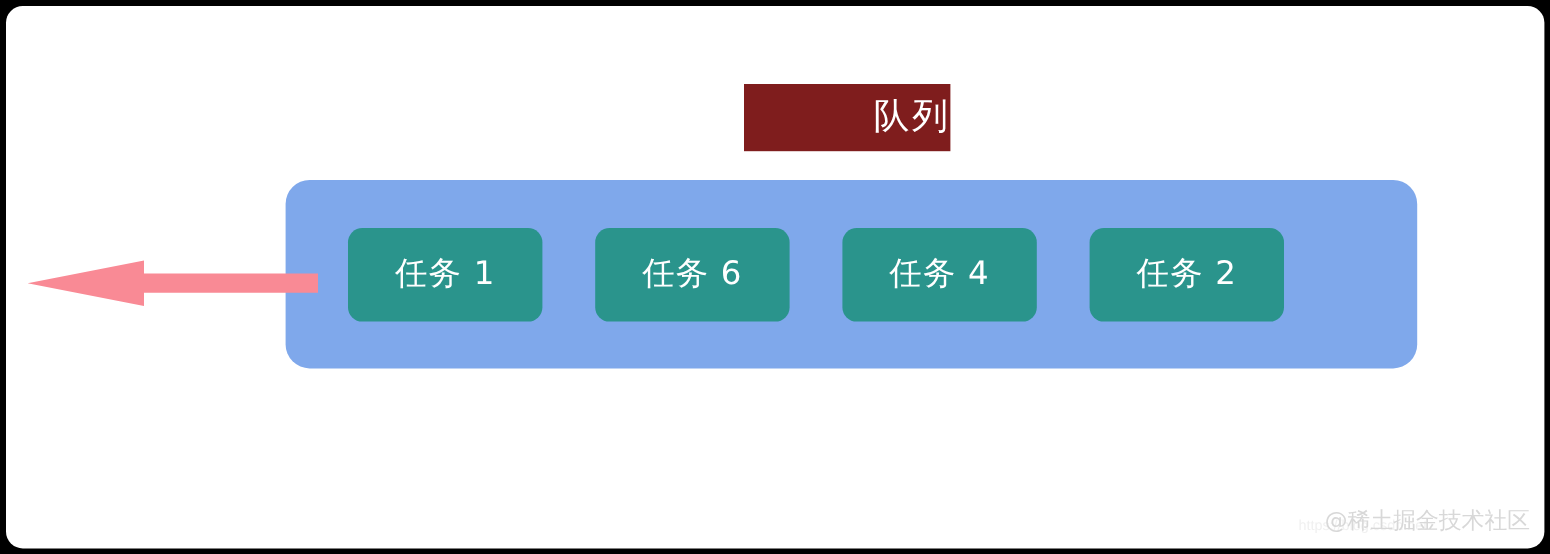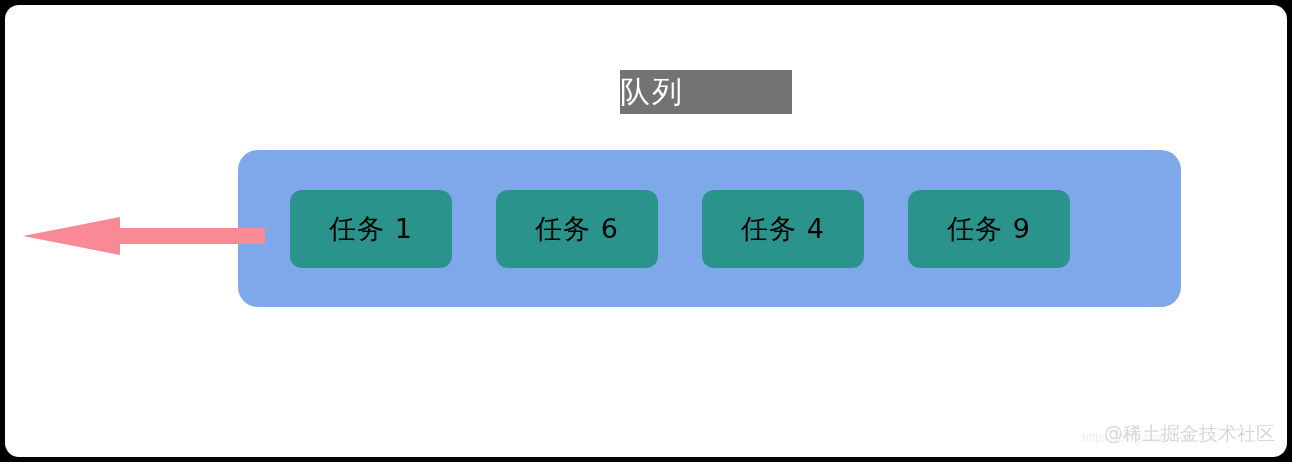--- a/index.html
+++ b/index.html
@@ -30,25 +30,25 @@
     border-radius: 14px;
     overflow: hidden;
   }
 
   
   #title-chip {
     position: absolute;
     left: 615px;
     top: 65px;
     width: 172px;
-    height: 44px;
-    background: #737373;
+    height: 56px;
+    background: #7f1d1d;
     display: flex;
     align-items: center;
-    justify-content: flex-start;
+    justify-content: flex-end;
   }
   #title-chip .label {
     color: #ffffff;
     font-size: 30px;
     letter-spacing: 2px;
     line-height: 1;
     font-family: "DejaVu Sans", "Liberation Sans", sans-serif;
   }
 
   
@@ -71,21 +71,21 @@
     width: 162px;
     height: 78px;
     background: #2a948c;
     border-radius: 12px;
     display: flex;
     align-items: center;
     justify-content: center;
     flex: 0 0 auto;
   }
   .task-box .task-label {
-    color: #000000;
+    color: #ffffff;
     font-size: 27px;
     line-height: 1;
     letter-spacing: 1px;
     font-family: "DejaVu Sans", "Liberation Sans", sans-serif;
   }
 
   
   #dequeue-arrow {
     position: absolute;
     left: 10px;
@@ -140,21 +140,21 @@
 
       <div class="task-box">
         <span class="task-label">任务 6</span>
       </div>
 
       <div class="task-box">
         <span class="task-label">任务 4</span>
       </div>
 
       <div class="task-box">
-        <span class="task-label">任务 9</span>
+        <span class="task-label">任务 2</span>
       </div>
 
     </div>
 
     <svg id="dequeue-arrow" viewBox="0 0 250 62">
       <polygon points="8,31 105,12 105,23 250,23 250,39 105,39 105,50" fill="#f98a95"></polygon>
     </svg>
 
     <div id="watermark">
       <span class="wm-url">https://blog.csdn.net</span>

